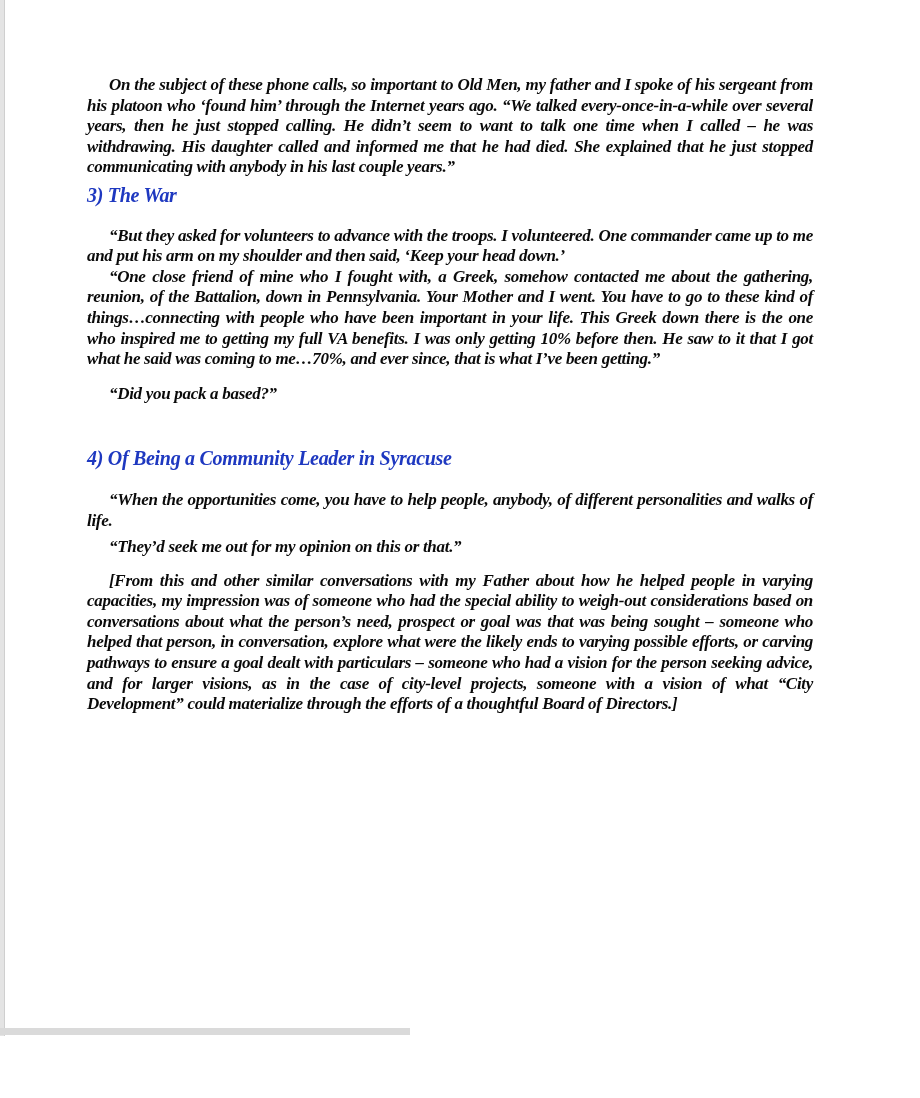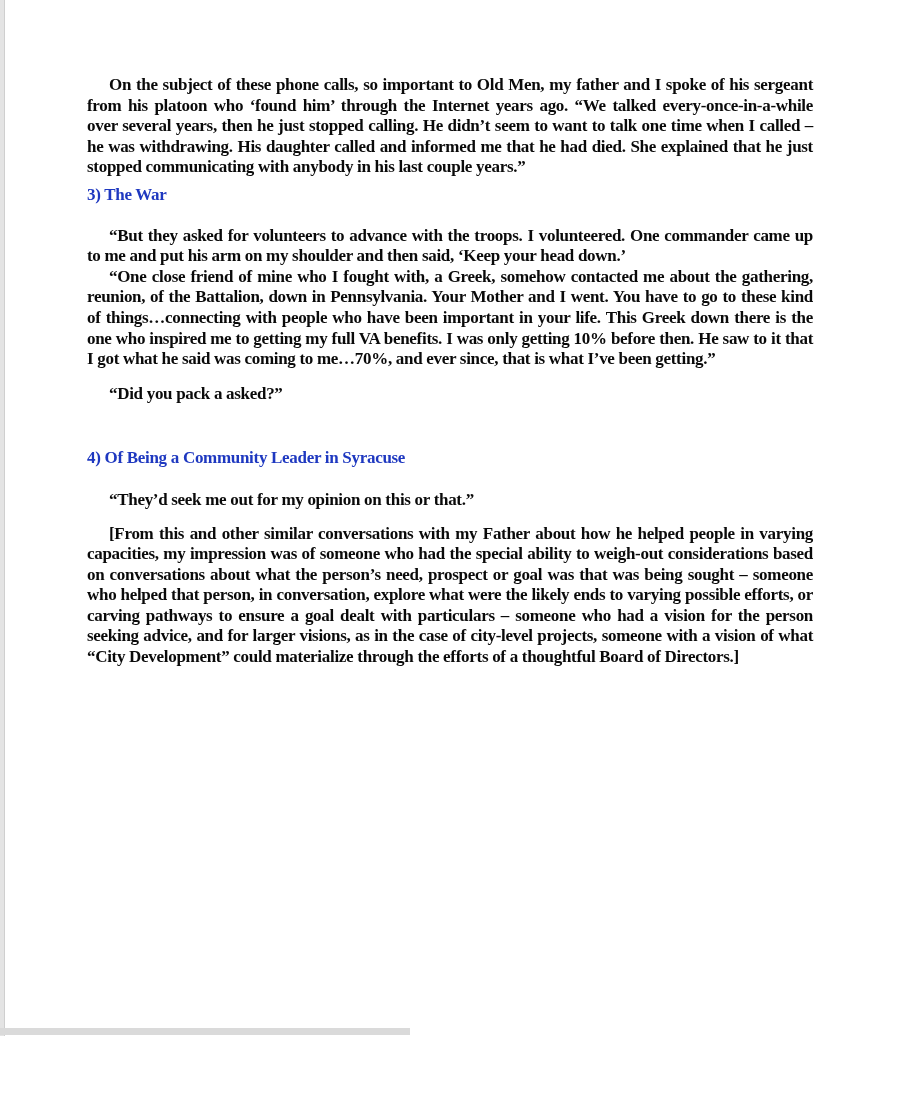--- a/index.html
+++ b/index.html
@@ -9,20 +9,21 @@
     width: 920px;
     height: 1098px;
     background: var(--page-background, #ffffff);
     overflow: hidden;
   }
   .viewport {
     position: relative;
     width: 920px;
     height: 1036px;
     background: var(--page-background, #ffffff);
+    font-style: italic;
   }
   .edge-left {
     position: absolute;
     left: 0; top: 0; bottom: 0;
     width: 5px;
     background: var(--page-edge, #e4e4e4);
     border-right: 1px solid var(--page-edge-line, #cfcfcf);
   }
   .edge-bottom {
     position: absolute;
@@ -43,21 +44,21 @@
     letter-spacing: -0.3px;
     color: var(--body-text, #0a0a0a);
   }
   .page-content p {
     margin: 0;
     text-align: justify;
     text-indent: 22px;
   }
   .heading {
     margin: 0;
-    font-size: 17px;
+    font-size: 20px;
     line-height: 20.6px;
     color: var(--heading-blue, #1e38c0);
     text-align: left;
     text-indent: 0;
     font-weight: bold;
   }
   .heading-war      { margin-top: 7px;  margin-bottom: 20px; }
   .heading-community{ margin-top: 44px; margin-bottom: 21px; }
   .dialog-first     { margin-top: 14px !important; }
   .para-seek        { margin-top: 6px  !important; }
@@ -71,21 +72,22 @@
   <div class="edge-bottom"></div>
 
   <div class="page-content">
     <p>On the subject of these phone calls, so important to Old Men, my father and I spoke of his sergeant from his platoon who ‘found him’ through the Internet years ago. “We talked every-once-in-a-while over several years, then he just stopped calling. He didn’t seem to want to talk one time when I called – he was withdrawing. His daughter called and informed me that he had died. She explained that he just stopped communicating with anybody in his last couple years.”</p>
 
     <h2 class="heading heading-war">3) The War</h2>
 
     <p>“But they asked for volunteers to advance with the troops. I volunteered. One commander came up to me and put his arm on my shoulder and then said, ‘Keep your head down.’</p>
     <p>“One close friend of mine who I fought with, a Greek, somehow contacted me about the gathering, reunion, of the Battalion, down in Pennsylvania. Your Mother and I went. You have to go to these kind of things…connecting with people who have been important in your life. This Greek down there is the one who inspired me to getting my full VA benefits. I was only getting 10% before then. He saw to it that I got what he said was coming to me…70%, and ever since, that is what I’ve been getting.”</p>
 
-    <p class="dialog-first">“Did you pack a asked?”</p>
+    <p class="dialog-first">“Did you pack a based?”</p>
 
     <h2 class="heading heading-community">4) Of Being a Community Leader in Syracuse</h2>
 
+    <p>“When the opportunities come, you have to help people, anybody, of different personalities and walks of life.</p>
     <p class="para-seek">“They’d seek me out for my opinion on this or that.”</p>
 
     <p class="para-reflection">[From this and other similar conversations with my Father about how he helped people in varying capacities, my impression was of someone who had the special ability to weigh-out considerations based on conversations about what the person’s need, prospect or goal was that was being sought – someone who helped that person, in conversation, explore what were the likely ends to varying possible efforts, or carving pathways to ensure a goal dealt with particulars – someone who had a vision for the person seeking advice, and for larger visions, as in the case of city-level projects, someone with a vision of what “City Development” could materialize through the efforts of a thoughtful Board of Directors.]</p>
   </div>
 </div>
 
 </body></html>

